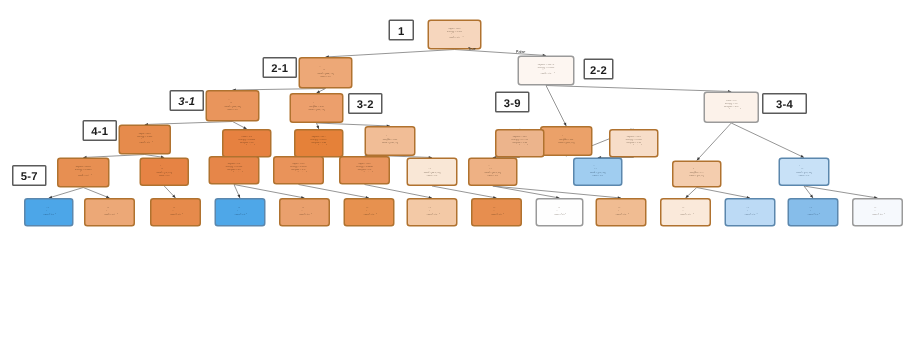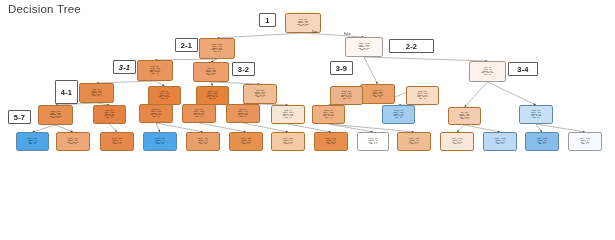--- a/index.html
+++ b/index.html
@@ -74,21 +74,20 @@
     font-size:2.6px;
     color:#2b2b2b;
     white-space:nowrap;
   }
 </style>
 </head>
 <body>
 
 <div id="canvas">
 
-  <div id="title">Decision Tree</div>
 
   <svg id="edges" viewBox="0 0 615 155" preserveAspectRatio="none">
       <line x1="303" y1="33" x2="217" y2="38" stroke="#808080" stroke-width="0.55"></line>
       <polygon points="217,38 219.13091821688488,36.895831737030925 219.2445199949888,38.84978232041828" fill="#3a3a3a"></polygon>
       <line x1="303" y1="33" x2="364" y2="37" stroke="#808080" stroke-width="0.55"></line>
       <polygon points="364,37 361.74924824122405,37.83313655565393 361.87731746665617,35.88008086781363" fill="#3a3a3a"></polygon>
       <line x1="217" y1="59" x2="155" y2="60" stroke="#808080" stroke-width="0.55"></line>
       <polygon points="155,60 157.17534624608118,58.98616139861392 157.20691069187566,60.94315703787064" fill="#3a3a3a"></polygon>
       <line x1="217" y1="59" x2="211" y2="62" stroke="#808080" stroke-width="0.55"></line>
       <polygon points="211,62 212.5224053384828,60.14466122086583 213.39771422639703,61.895278996694266" fill="#3a3a3a"></polygon>
@@ -402,26 +401,26 @@
         <span class="ln">entropy = 0.9710</span>
         <span class="ln">samples = 1.0</span>
         <span class="ln">value = [9, 7.0]</span>
         <span class="ln">class = 1.0</span>
       </div>
     </div>
 
   <div id="callouts-layer">
       <div class="callout" style="left: 259px; top: 13px; width: 17px; height: 14px;">1</div>
       <div class="callout" style="left: 175px; top: 38px; width: 23px; height: 14px;">2-1</div>
-      <div class="callout" style="left: 389px; top: 39px; width: 45px; height: 14px;">2-2</div>
+      <div class="callout" style="left: 389px; top: 39px; width: 20px; height: 14px;">2-2</div>
       <div class="callout" style="left: 113px; top: 60px; width: 23px; height: 14px; font-style: italic;">3-1</div>
       <div class="callout" style="left: 232px; top: 62px; width: 23px; height: 14px;">3-2</div>
       <div class="callout" style="left: 330px; top: 61px; width: 23px; height: 14px;">3-9</div>
       <div class="callout" style="left: 508px; top: 62px; width: 30px; height: 14px;">3-4</div>
-      <div class="callout" style="left: 55px; top: 80px; width: 23px; height: 24px;">4-1</div>
+      <div class="callout" style="left: 55px; top: 80px; width: 23px; height: 14px;">4-1</div>
       <div class="callout" style="left: 8px; top: 110px; width: 23px; height: 14px;">5-7</div>
     </div>
 
   <div id="edgelabels-layer">
       <div class="edgelabel" style="left: 312px; top: 31px;">True</div>
       <div class="edgelabel" style="left: 344px; top: 33px;">False</div>
     </div>
 
 </div>
 

